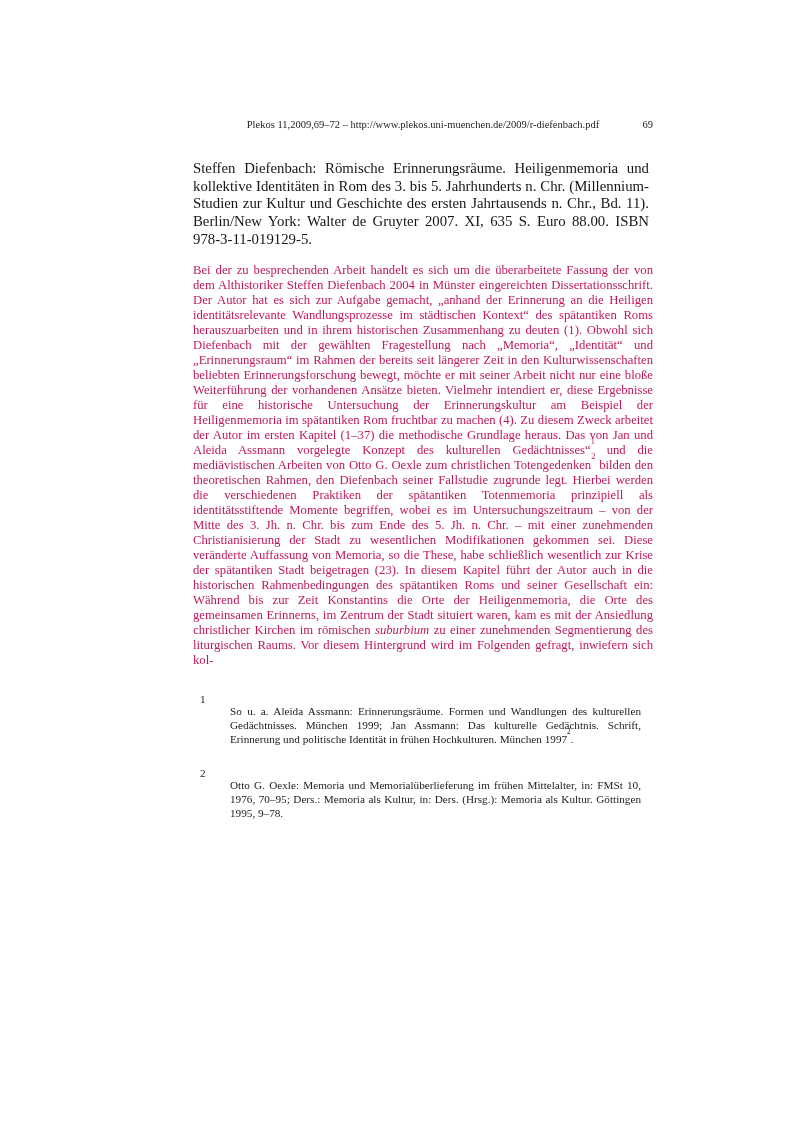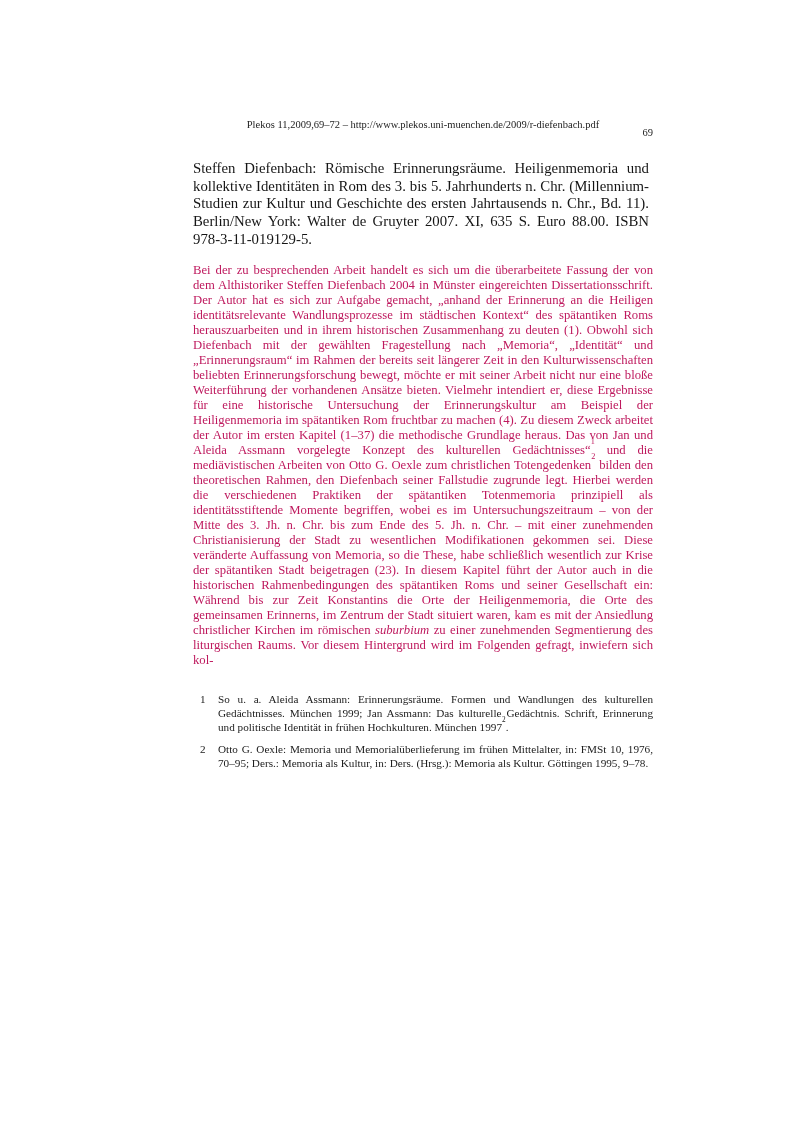--- a/index.html
+++ b/index.html
@@ -25,21 +25,21 @@
     height: 13px;
     color: #222;
   }
   .running-title {
     display: block;
     text-align: center;
   }
   .page-number {
     position: absolute;
     right: 0;
-    top: 8px;
+    top: 0;
     margin-left: 40px;
   }
   .review-title {
     font-size: 14.8px;
     line-height: 17.7px;
     font-weight: 400;
     text-align: justify;
     margin: 29px 4px 0 0;
     color: #151515;
   }
@@ -64,21 +64,21 @@
     line-height: 14px;
     margin-bottom: 8px;
     color: #1b1b1b;
   }
   .fn-label {
     flex: 0 0 11px;
     margin-left: 7px;
     margin-right: 7px;
   }
   .fn-text {
-    margin: 0;
+    margin: 12px;
     flex: 1;
     text-align: justify;
   }
 </style>
 </head>
 <body>
 
 <div class="page">
   <div class="content">
 

